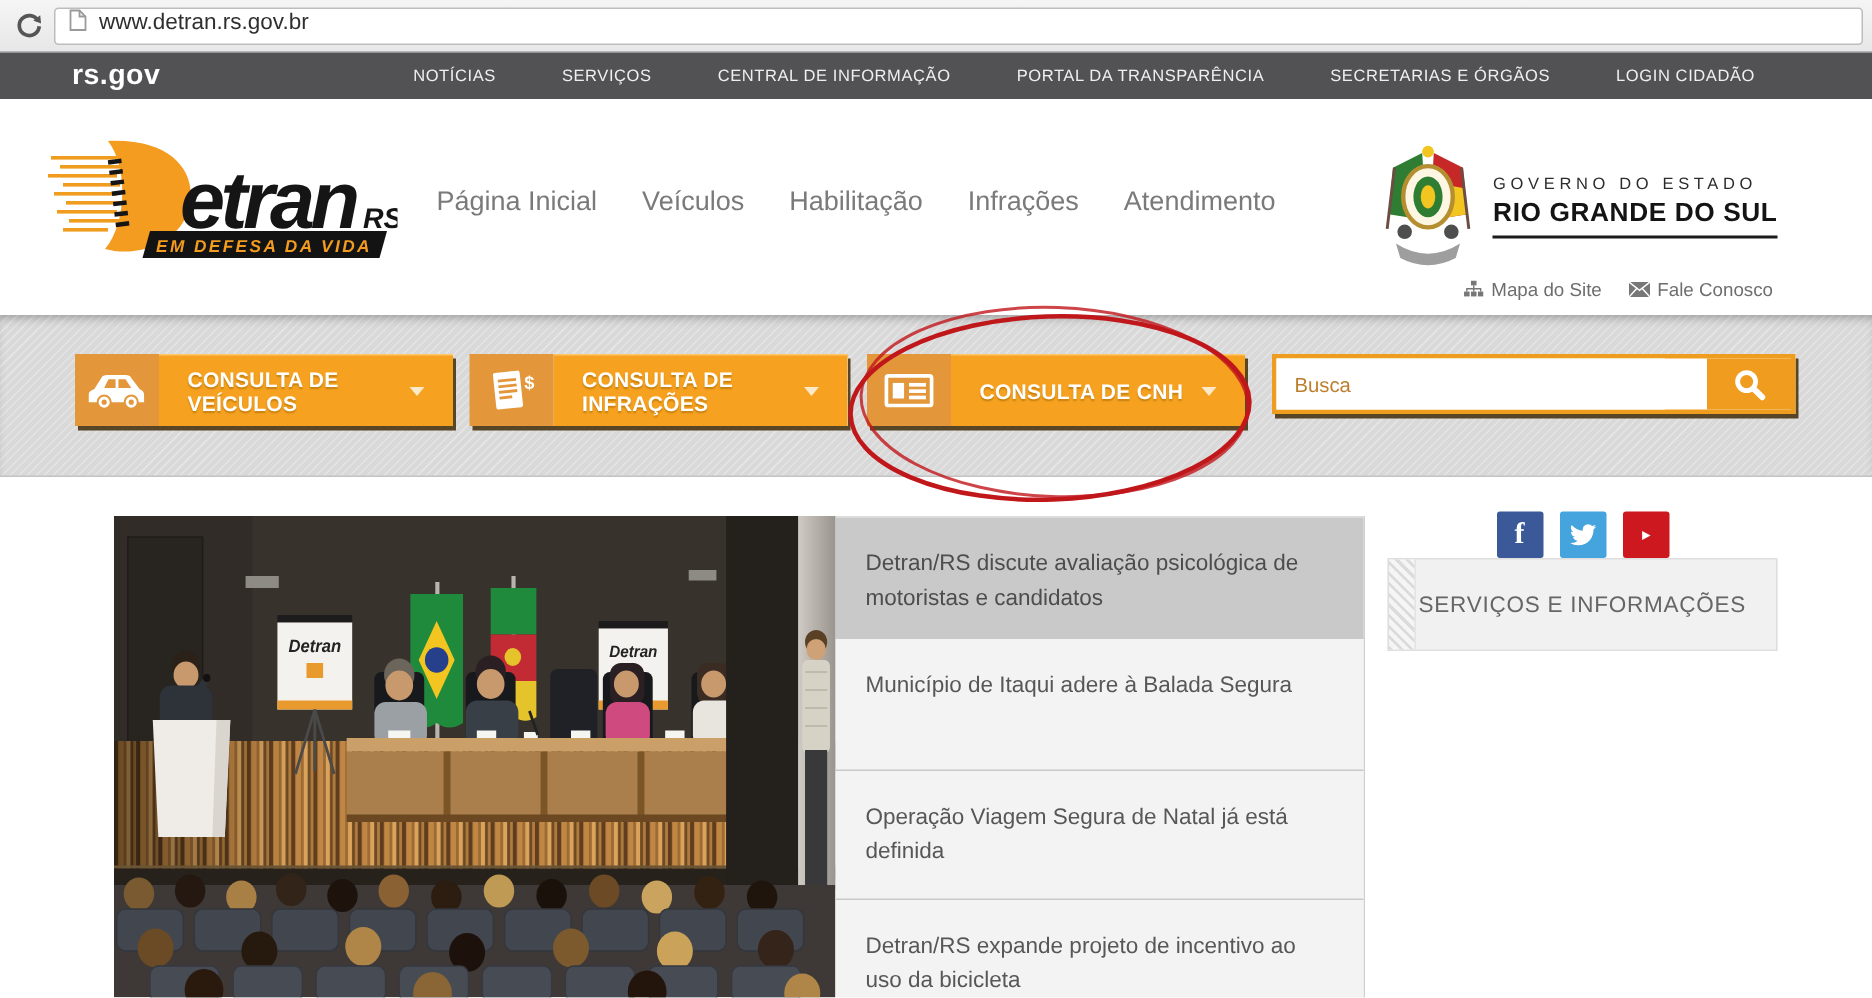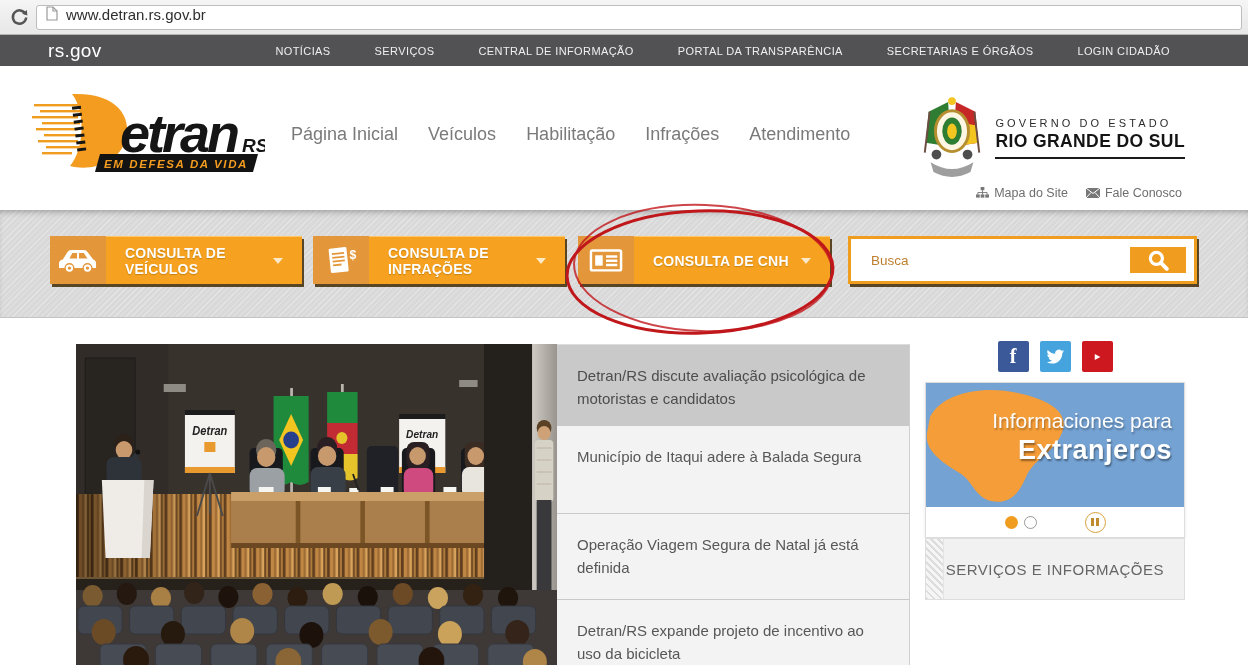--- a/index.html
+++ b/index.html
@@ -9,21 +9,21 @@
   
   .browser-bar { height:35px; background:linear-gradient(#f5f5f5,#e7e7e7);
     border-bottom:1px solid #b3b3b3; display:flex; align-items:center; padding:0 6px; }
   .refresh-btn { width:26px; height:26px; display:flex; align-items:center; justify-content:center; cursor:pointer; }
   .url-box { flex:1; height:25px; margin-left:4px; background:#fff; border:1px solid #bdbdbd;
     border-radius:3px; display:flex; align-items:flex-start; gap:8px; padding:0 9px;
     font-size:15px; color:#2f2f2f; }
 
   
   .gov-bar { height:31px; background:#525254; display:flex; align-items:center; }
-  .rsgov { font-size:19px; font-weight:normal; color:#fff; margin-left:48px; letter-spacing:.3px; cursor:pointer; }
+  .rsgov { font-size:19px; font-weight:bold; color:#fff; margin-left:48px; letter-spacing:.3px; cursor:pointer; }
   .gov-menu { display:flex; gap:44px; margin-left:auto; margin-right:78px; }
   .gov-menu span { font-size:11px; color:#efefef; letter-spacing:.4px; cursor:pointer; white-space:nowrap; }
 
   
   header { position:relative; height:144px; background:#fff; }
   .logo { position:absolute; left:30px; top:26px; cursor:pointer; }
   .main-nav { position:absolute; left:291px; top:58px; display:flex; gap:30px; }
   .main-nav span { font-size:18px; color:#7a7a7a; cursor:pointer; white-space:nowrap; }
   .gov-brand { position:absolute; right:63px; top:26px; display:flex; align-items:center; gap:8px; }
   .brand-text { border-bottom:2px solid #1b1b1b; padding-bottom:5px; }
@@ -37,22 +37,22 @@
     background-image:repeating-linear-gradient(135deg, rgba(255,255,255,.28) 0 1px, transparent 1px 4px);
     box-shadow:inset 0 5px 7px -4px rgba(0,0,0,.35); border-bottom:1px solid #c3c3c3; }
   .qbtn { position:absolute; top:26px; width:252px; height:48px; display:flex; cursor:pointer;
     box-shadow:2px 3px 0 rgba(72,52,18,.9); }
   .qbtn .icon-cell { width:56px; background:#e3973a; display:flex; align-items:center; justify-content:center; }
   .qbtn .label-cell { flex:1; background:#f6a11f; border-top:1px solid #ffc768; color:#fff;
     font-size:14px; font-weight:bold; letter-spacing:.2px; display:flex; align-items:center;
     padding:0 19px; text-shadow:0 1px 1px rgba(140,90,0,.45); }
   .caret { width:0; height:0; border-left:5px solid transparent; border-right:5px solid transparent;
     border-top:6px solid #fbe9c8; margin-left:auto; }
-  .search-wrap { position:absolute; left:848px; top:26px; width:349px; height:48px; background:#fff;
-    border:3px solid #ef9d1f; display:flex; padding:8px; box-shadow:2px 3px 0 rgba(72,52,18,.9);gap:26px; }
+  .search-wrap { position:absolute; left:848px; top:26px; width:349px; height:40px; background:#fff;
+    border:3px solid #ef9d1f; display:flex; padding:0; box-shadow:2px 3px 0 rgba(72,52,18,.9);gap:26px; }
   .search-wrap input { flex:1; border:none; outline:none; font-size:13.5px; color:#444; padding:0 12px;
     font-family:"Liberation Sans",sans-serif; }
   .search-wrap input::placeholder { color:#bd7f2e; opacity:1; }
   .search-btn { width:56px; background:#f09d1f; border:none; margin-left:2px; display:flex;
     align-items:center; justify-content:center; cursor:pointer; }
   .red-annotation { position:absolute; left:555px; top:-22px; width:300px; height:160px;
     overflow:visible; pointer-events:none; z-index:6; }
 
   
   main { position:relative; height:347px; background:#fff; }
@@ -487,38 +487,19 @@
           </svg>
       </div>
       <div class="social yt">
         <svg width="18" height="14" viewBox="0 0 24 18">
             <rect width="24" height="18" rx="4" fill="#cc181e"></rect>
             <polygon points="9,5 9,13 16.5,9" fill="#fff"></polygon>
           </svg>
       </div>
     </div>
 
-    <div class="banner-card">
-      <div class="banner-img">
-        <svg width="175" height="122" viewBox="0 0 175 122">
-          <path d="M10 32 C22 8 62 0 98 8 C134 16 152 30 140 52 C130 70 114 74 106 92 C100 107 90 120 71 116 C55 112 53 97 41 89 C25 79 4 67 7 48 Z" fill="#f59d38"></path>
-        </svg>
-        <div class="banner-text">
-          <div class="banner-l1">Informaciones para</div>
-          <div class="banner-l2">Extranjeros</div>
-        </div>
-      </div>
-      <div class="banner-controls">
-        <div class="dot on"></div>
-        <div class="dot off"></div>
-        <div class="pause-btn">
-            <i></i>
-            <i></i>
-          </div>
-      </div>
-    </div>
 
     <div class="side-menu-item">
       <div class="hatch"></div>
       <span>SERVIÇOS E INFORMAÇÕES</span>
     </div>
   </aside>
 </main>
 
 </body></html>

